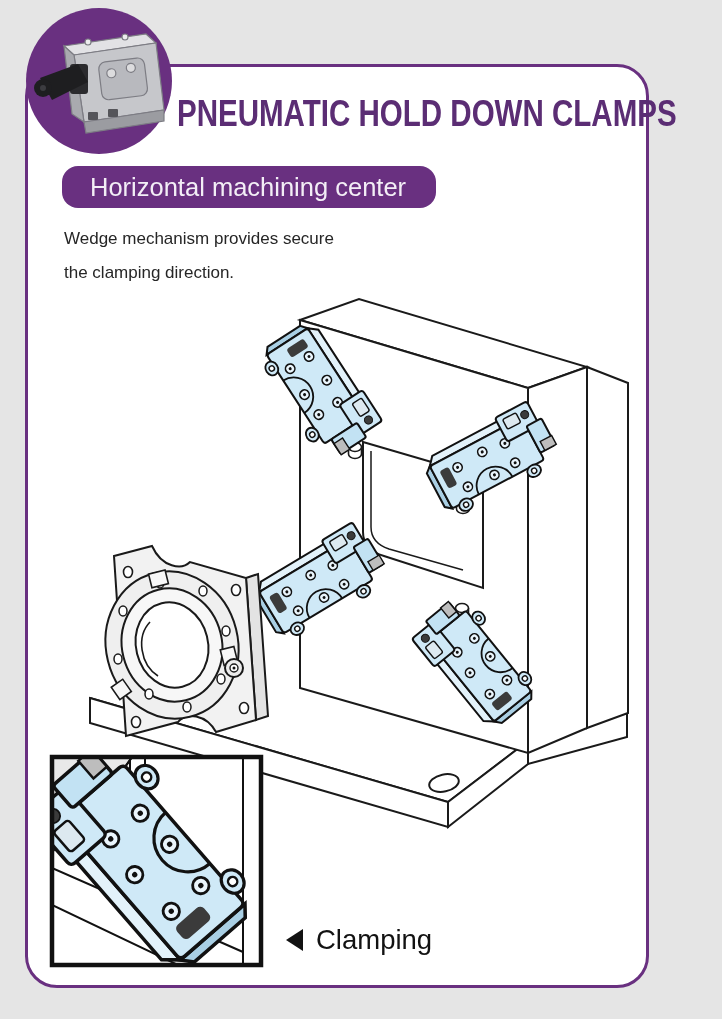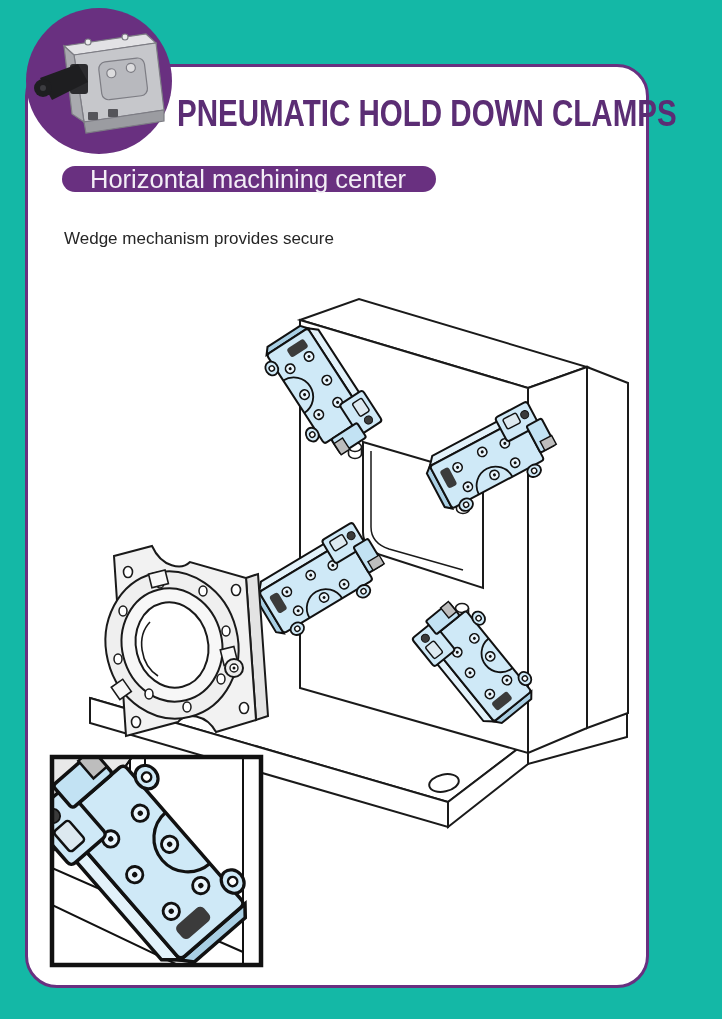--- a/index.html
+++ b/index.html
@@ -1,35 +1,35 @@
 <!DOCTYPE html>
 <html><head>
 <meta charset="utf-8">
 <style>
   html,body{margin:0;padding:0;background:#ffffff;}
   .page{
-    position:relative;width:722px;height:1019px;background:#14b8a6;overflow:hidden;
+    position:relative;width:722px;height:1019px;background:#e5e5e5;overflow:hidden;
     font-family:"Liberation Sans", sans-serif;
   }
   .frame{
     position:absolute;left:25px;top:64px;width:618px;height:918px;
     border:3px solid #693080;border-radius:32px;background:#ffffff;
   }
   .badge-circle{
     position:absolute;left:26px;top:8px;width:146px;height:146px;border-radius:50%;
     background:#693080;
   }
   .badge-photo{position:absolute;left:2px;top:8px;width:156px;height:140px;}
   .page-title{
     position:absolute;left:177px;top:93px;
     font-size:36px;font-weight:700;color:#5B2D74;white-space:nowrap;
     transform:scaleX(0.82);transform-origin:left top;letter-spacing:0px;
   }
   .subtitle-pill{
-    position:absolute;left:62px;top:166px;height:26px;border-radius:16px;
+    position:absolute;left:62px;top:166px;height:42px;border-radius:16px;
     background:#693080;color:#F3EEF6;display:inline-flex;align-items:center;
     padding:0 30px 0 28px;font-size:25.5px;white-space:nowrap;
   }
   .body-text{
     position:absolute;left:64px;top:222px;color:#262626;
     font-size:17px;line-height:34px;letter-spacing:0px;
   }
   .illustration{position:absolute;left:25px;top:295px;width:625px;height:695px;}
   .caption{
     position:absolute;left:286px;top:924px;display:flex;align-items:center;gap:13px;
@@ -75,20 +75,21 @@
       </g>
     </svg>
   </div>
 
   <div class="page-title">PNEUMATIC HOLD DOWN CLAMPS</div>
 
   <div class="subtitle-pill">Horizontal machining center</div>
 
   <div class="body-text">
     <div>Wedge mechanism provides secure</div>
+    <div>the clamping direction.</div>
   </div>
 
   <svg class="illustration" viewBox="25 295 625 695">
     <defs>
       <g id="clampShape">
         <path d="M-52,-24 L-58,-19 L-58,19 L-52,24 Z" fill="#A9CFE4" stroke="#111" stroke-width="2"></path>
         <path d="M-52,-24 L-45,-32 L59,-32 L52,-24 Z" fill="#E3F2FA" stroke="#111" stroke-width="2"></path>
         <rect x="-52" y="-24" width="104" height="48" rx="3" fill="#CFE9F7" stroke="#111" stroke-width="2"></rect>
         <path d="M-22,24 A19,19 0 0 1 16,24" fill="none" stroke="#111" stroke-width="1.8"></path>
         <rect x="-46" y="-15" width="10" height="20" rx="3" fill="#3b3b3b"></rect>
@@ -217,14 +218,18 @@
         <path d="M132,757 Q95,810 52,852" fill="none" stroke="#111" stroke-width="2"></path>
         <path d="M130,759 L130,816 M145,759 L145,822" stroke="#111" stroke-width="2"></path>
         <path d="M243,757 L243,965" stroke="#111" stroke-width="2"></path>
         <path d="M52,868 L243,952 M52,905 L178,965" stroke="#111" stroke-width="2"></path>
         <use href="#clampShape" transform="translate(152,862) rotate(229) scale(1.78)"></use>
       </g>
       <rect x="52" y="757" width="209" height="208" fill="none" stroke="#111111" stroke-width="4.5"></rect>
     </g>
   </svg>
 
+  <div class="caption">
+    <div class="tri-left"></div>
+    <span>Clamping</span>
+  </div>
 
 </div>
 
 </body></html>

